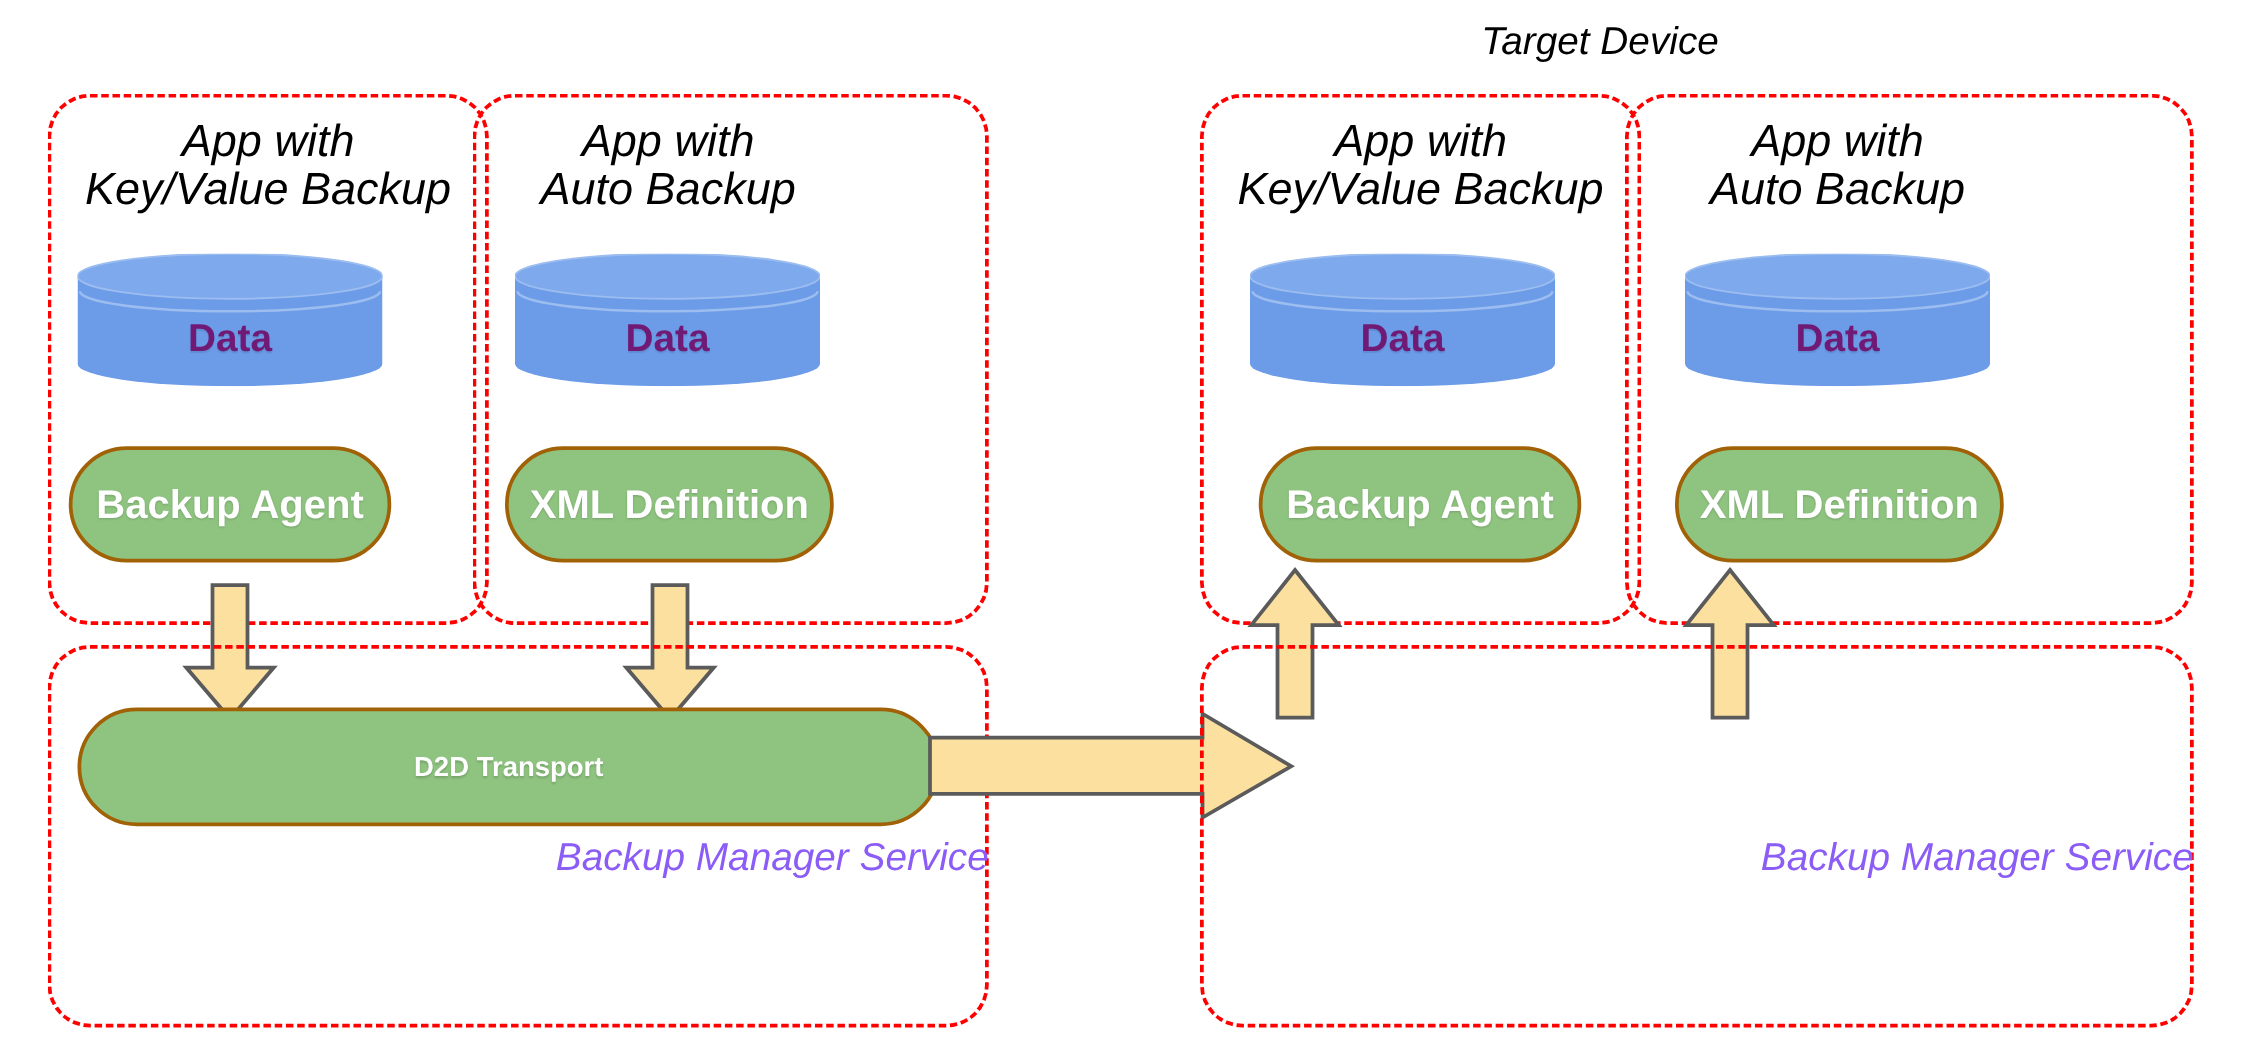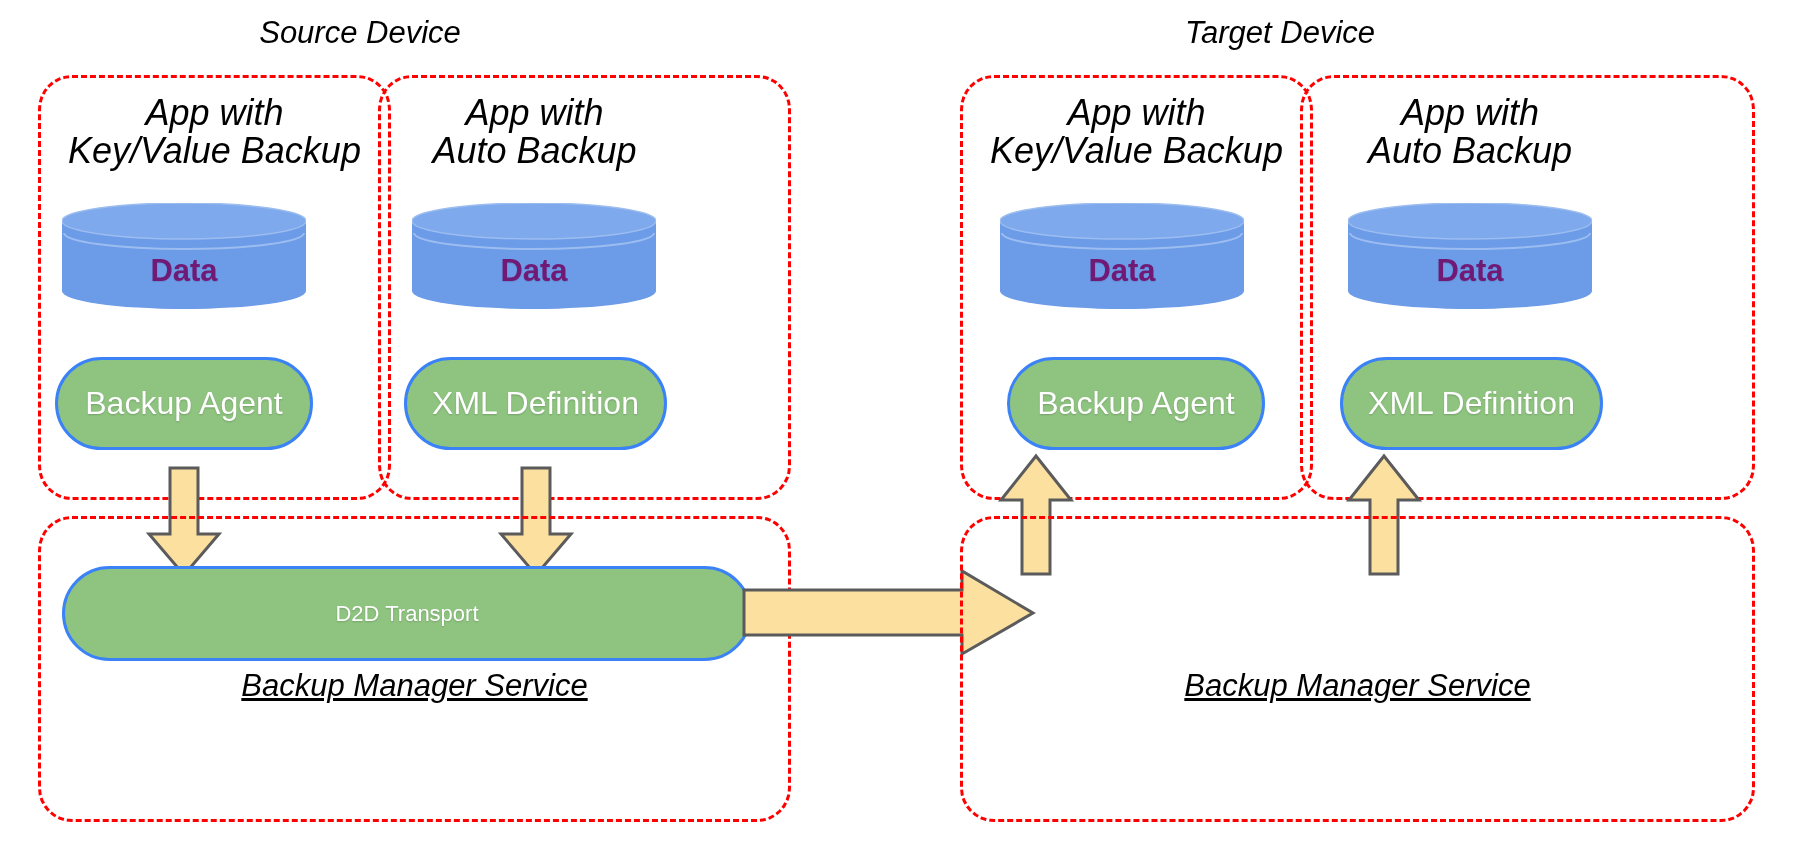--- a/index.html
+++ b/index.html
@@ -11,46 +11,45 @@
   }
   .dashed-box{
     position:absolute;border:3px dashed #ff0000;border-radius:34px;
     box-sizing:border-box;background:transparent;
   }
   .app-label{
     position:absolute;text-align:center;font-style:italic;font-size:36px;
     line-height:38px;color:#000;white-space:pre-line;
   }
   .bms-label{
-    position:absolute;text-align:center;font-style:italic;font-size:31px;
-    color:#000000;white-space:nowrap;text-decoration:underline;
+    position:absolute;text-align:right;font-style:italic;font-size:31px;
+    color:#8b5cf6;white-space:nowrap;
   }
   .cyl{position:absolute;}
   .cyl svg{display:block;}
   .cyl-text{
     position:absolute;left:0;right:0;text-align:center;
     font-size:31px;font-weight:bold;color:#701a75;
     text-shadow:0 1px 1px rgba(0,0,0,0.10);
   }
   .pill{
     position:absolute;box-sizing:border-box;
-    background:#8FC480;border:3px solid #3b82f6;
+    background:#8FC480;border:3px solid #a16207;
     display:flex;align-items:center;justify-content:center;
-    color:#ffffff;font-size:32px;font-weight:normal;
+    color:#ffffff;font-size:32px;font-weight:bold;
     text-shadow:0 1px 2px rgba(0,0,0,0.18);
   }
   .arrow{position:absolute;}
   .arrow svg{display:block;overflow:visible;}
 </style>
 </head>
 <body>
 
 <div id="canvas">
 
-  <div class="device-title" style="left:170px;top:15px;width:380px;">Source Device</div>
   <div class="device-title" style="left:1090px;top:15px;width:380px;">Target Device</div>
 
   <div class="dashed-box" style="left:38px;top:75px;width:353px;height:425px;"></div>
   <div class="app-label" style="left:38px;top:94px;width:353px;">App with
 Key/Value Backup</div>
 
   <div class="cyl" style="left:62px;top:203px;width:244px;height:106px;">
     <svg width="244" height="106" viewBox="0 0 244 106">
       <path d="M0,18 L0,88 A122,18 0 0 0 244,88 L244,18 Z" fill="#6C9BE8"></path>
       <ellipse cx="122" cy="18" rx="122" ry="18" fill="#7EA9EC"></ellipse>

